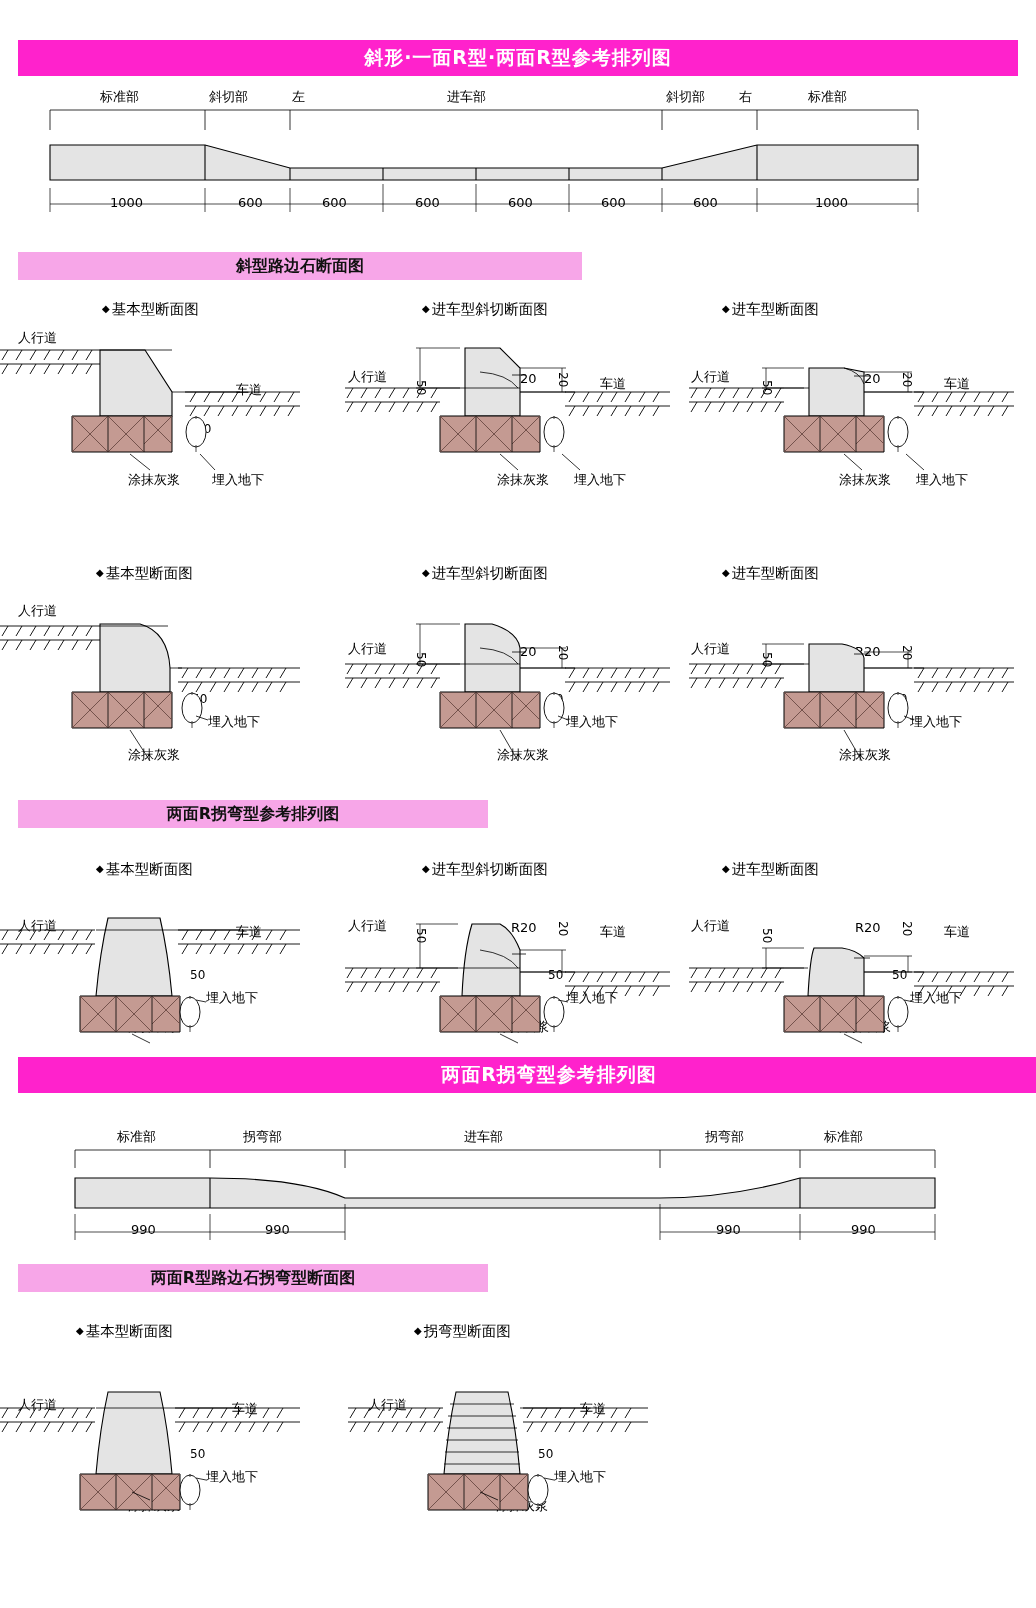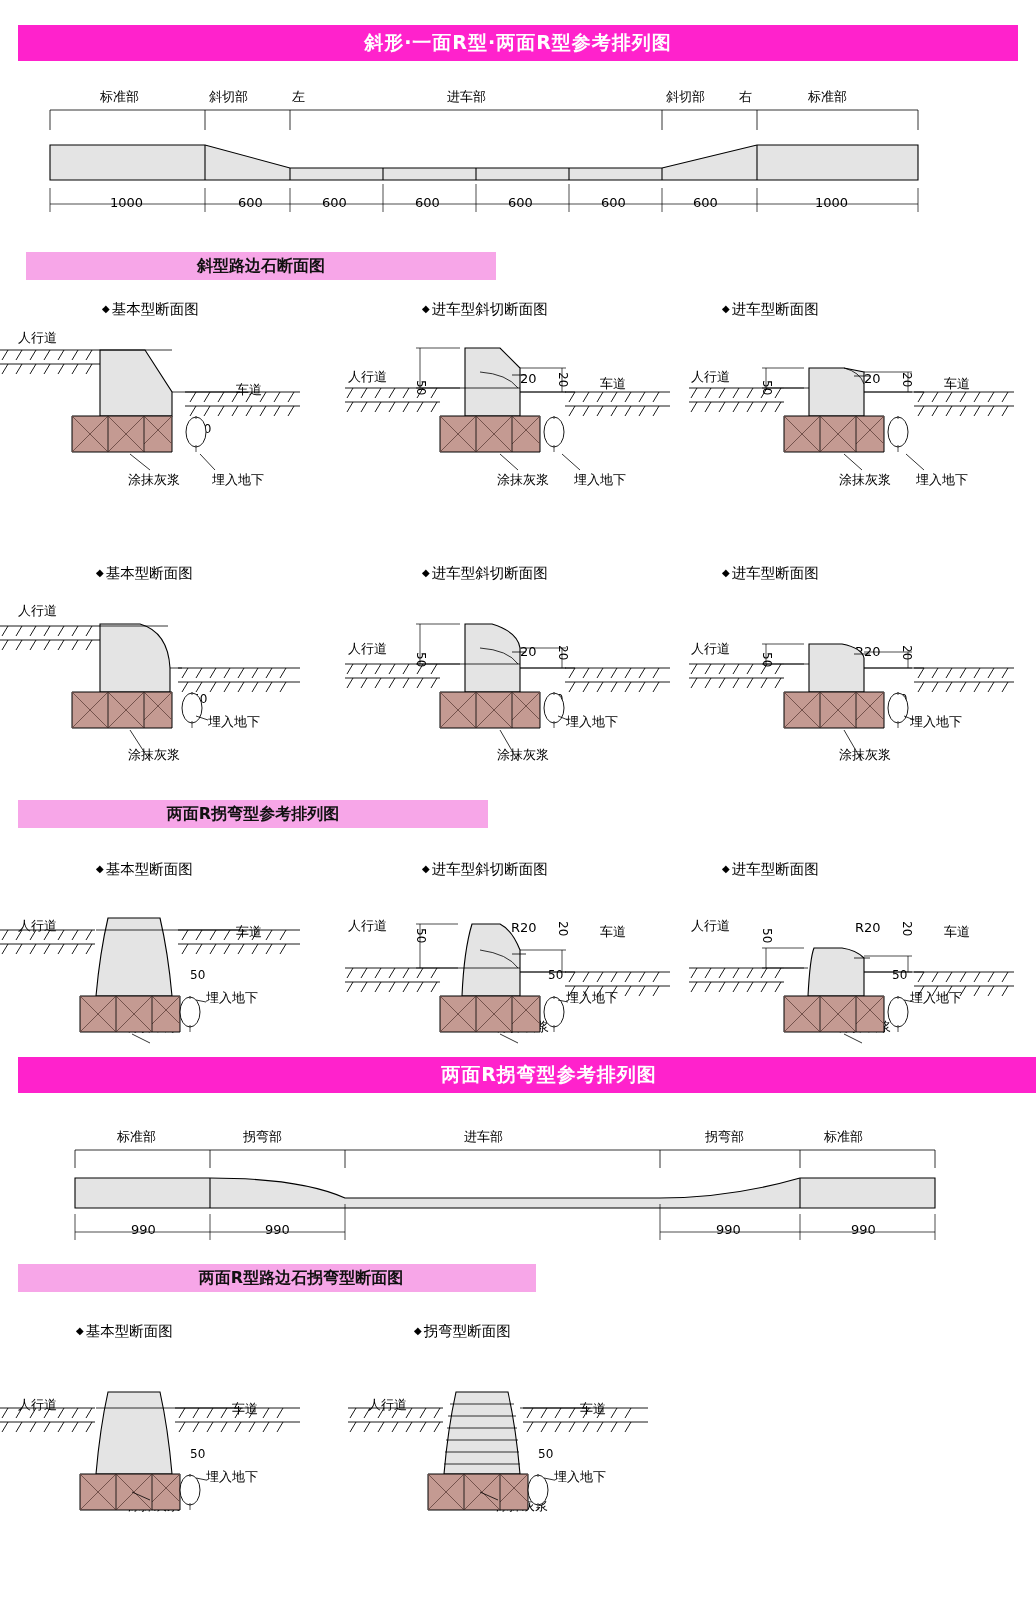--- a/index.html
+++ b/index.html
@@ -45,21 +45,21 @@
   .hatch{stroke:#6b4a44;stroke-width:0.9;fill:none;}
   .grnd{stroke:#000;stroke-width:0.9;fill:none;}
   .dim{stroke:#000;stroke-width:0.7;fill:none;}
   .ell{fill:#fff;stroke:#000;stroke-width:0.9;}
 </style>
 </head>
 <body>
 
 <div class="page">
 
-  <div class="banner" style="top:25px;">
+  <div class="banner" style="top:40px;">
     <span>斜形·一面R型·两面R型参考排列图</span>
   </div>
 
   <div class="tiny" style="left:100px;top:88px;">标准部</div>
   <div class="tiny" style="left:209px;top:88px;">斜切部</div>
   <div class="tiny" style="left:292px;top:88px;">左</div>
   <div class="tiny" style="left:447px;top:88px;">进车部</div>
   <div class="tiny" style="left:666px;top:88px;">斜切部</div>
   <div class="tiny" style="left:739px;top:88px;">右</div>
   <div class="tiny" style="left:808px;top:88px;">标准部</div>
@@ -107,21 +107,21 @@
 
   <div class="tiny" style="left:110px;top:195px;">1000</div>
   <div class="tiny" style="left:238px;top:195px;">600</div>
   <div class="tiny" style="left:322px;top:195px;">600</div>
   <div class="tiny" style="left:415px;top:195px;">600</div>
   <div class="tiny" style="left:508px;top:195px;">600</div>
   <div class="tiny" style="left:601px;top:195px;">600</div>
   <div class="tiny" style="left:693px;top:195px;">600</div>
   <div class="tiny" style="left:815px;top:195px;">1000</div>
 
-  <div class="seclabel" style="left:26px;top:252px;width:470px;">
+  <div class="seclabel" style="left:18px;top:252px;width:564px;">
     <span>斜型路边石断面图</span>
   </div>
 
   <div class="sub" style="left:102px;top:300px;">基本型断面图</div>
   <div class="sub" style="left:422px;top:300px;">进车型斜切断面图</div>
   <div class="sub" style="left:722px;top:300px;">进车型断面图</div>
 
   <div class="tiny" style="left:18px;top:329px;">人行道</div>
   <div class="tiny" style="left:236px;top:381px;">车道</div>
   <div class="tiny" style="left:128px;top:471px;">涂抹灰浆</div>
@@ -894,21 +894,21 @@
       <path d="M75,92 L345,92"></path>
         <path d="M660,92 L935,92"></path>
     </g>
   </svg>
 
   <div class="tiny" style="left:131px;top:1222px;">990</div>
   <div class="tiny" style="left:265px;top:1222px;">990</div>
   <div class="tiny" style="left:716px;top:1222px;">990</div>
   <div class="tiny" style="left:851px;top:1222px;">990</div>
 
-  <div class="seclabel" style="left:18px;top:1264px;width:470px;padding-left:48px;">
+  <div class="seclabel" style="left:18px;top:1264px;width:470px;">
     <span>两面R型路边石拐弯型断面图</span>
   </div>
 
   <div class="sub" style="left:76px;top:1322px;">基本型断面图</div>
   <div class="sub" style="left:414px;top:1322px;">拐弯型断面图</div>
 
   <div class="tiny" style="left:18px;top:1396px;">人行道</div>
   <div class="tiny" style="left:232px;top:1400px;">车道</div>
   <div class="tiny" style="left:128px;top:1497px;">涂抹灰浆</div>
   <div class="tiny" style="left:206px;top:1468px;">埋入地下</div>

